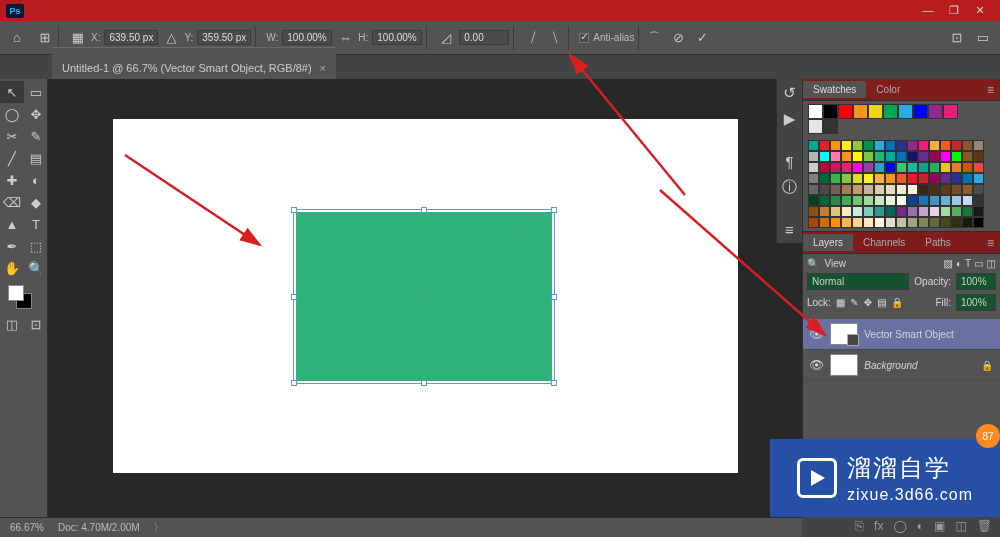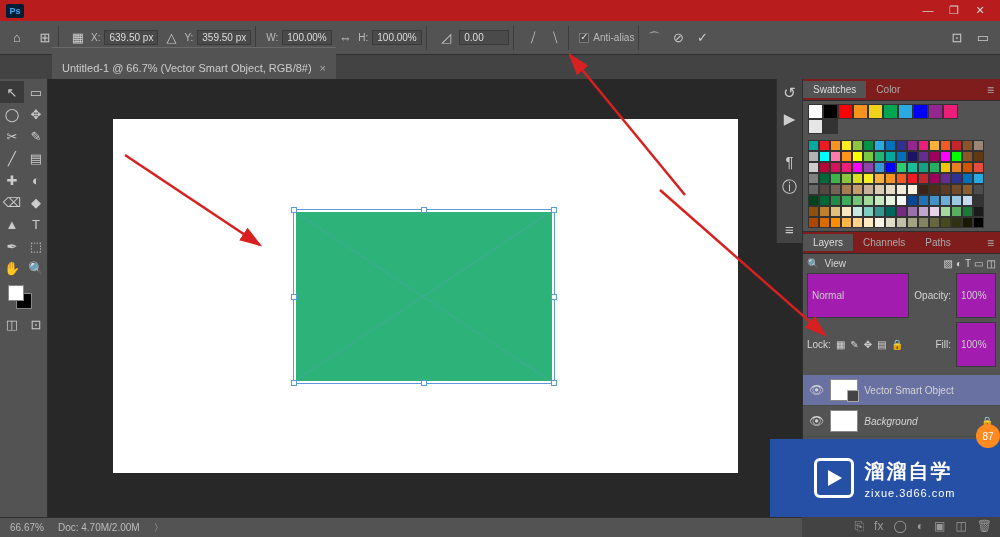--- a/index.html
+++ b/index.html
@@ -45,35 +45,35 @@
 .panel-tabs{height:22px;background:#7f1d1d;display:flex;align-items:center;border-bottom:1px solid #2e2e2e}
 .ptab{padding:3px 10px;font-size:10px;color:#aaa;cursor:pointer}
 .ptab.act{background:#535353;color:#ddd}
 .ptab-menu{margin-left:auto;margin-right:6px;font-size:12px;color:#aaa;cursor:pointer}
 .swatch-grid{display:grid;grid-template-columns:repeat(16,11px);gap:0;padding:3px 5px;grid-auto-rows:11px}
 .sw{width:11px;height:11px;border:1px solid #333;cursor:pointer}
 .big-sw{display:grid;grid-template-columns:repeat(10,15px);gap:0;padding:3px 5px;grid-auto-rows:15px}
 .big-sw .sw{width:15px;height:15px}
 .layers-body{padding:4px;background:#535353}
 .lrow{display:flex;align-items:center;gap:5px;margin-bottom:4px;font-size:10px}
-.lsel{flex:1;background:#a21caf;border:1px solid #3a3a3a;padding:16px 4px;color:#ccc}
+.lsel{flex:1;background:#14532d;border:1px solid #3a3a3a;padding:2px 4px;color:#ccc}
 .lopt{margin-left:auto;display:flex;gap:3px;align-items:center}
 .layer-list{background:#535353}
 .layer{display:flex;align-items:center;gap:6px;padding:4px 6px;font-size:10px;border-bottom:1px solid #4a4a4a}
 .layer.act{background:#6970a2}
 .layer .eye{font-size:12px}
 .layer .thumb{width:28px;height:22px;background:#fff;border:1px solid #888;position:relative}
 .layer .thumb.smart::after{content:'';position:absolute;right:-2px;bottom:-2px;width:10px;height:10px;background:#444;border:1px solid #aaa}
 .layer .lock{margin-left:auto;font-size:10px;color:#aaa}
 .statusbar{position:absolute;bottom:0;left:0;right:0;height:20px;background:#535353;display:flex;align-items:center;padding:0 10px;gap:14px;font-size:10px;color:#bbb;border-top:1px solid #2e2e2e}
 .arrow{position:absolute;pointer-events:none}
 .watermark{position:absolute;right:0;bottom:20px;width:230px;height:78px;background:#2650a5;display:flex;align-items:center;justify-content:center;gap:10px;color:#fff}
 .wm-play{width:40px;height:40px;border:3px solid #fff;border-radius:6px;display:flex;align-items:center;justify-content:center}
-.wm-txt{font-size:20px;font-weight:bold;letter-spacing:2px}
-.wm-sub{font-size:11px;margin-top:2px;letter-spacing:1px}
+.wm-txt{font-size:24px;font-weight:normal;letter-spacing:2px}
+.wm-sub{font-size:16px;margin-top:2px;letter-spacing:1px}
 .badge{position:absolute;right:0;top:424px;width:24px;height:24px;background:#ff8a1f;border-radius:50%;display:flex;align-items:center;justify-content:center;font-size:10px;color:#fff}
 .layers-footer{height:24px;background:#434343;display:flex;align-items:center;justify-content:flex-end;gap:10px;padding:0 8px;border-top:1px solid #2e2e2e}
 .layers-footer span{font-size:12px;color:#999;cursor:pointer}
 </style>
 </head>
 <body>
 
 <div class="menubar">
   <div class="ps-icon">Ps</div>
   <div class="win-controls">

